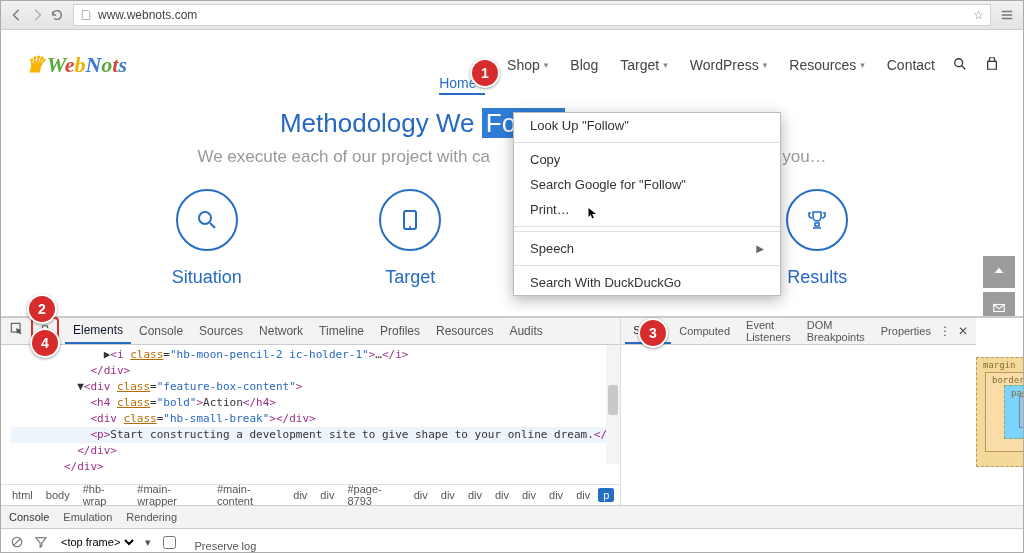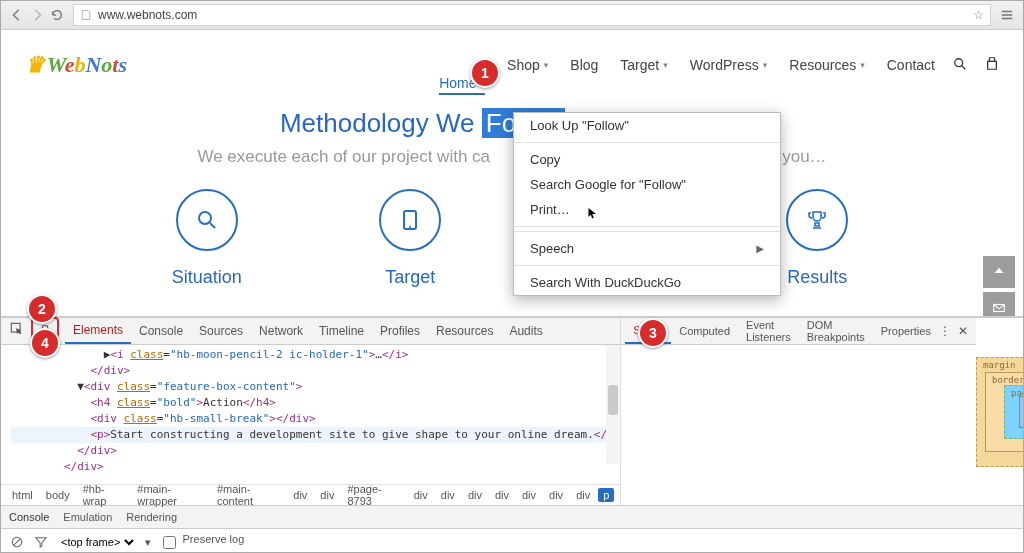--- a/index.html
+++ b/index.html
@@ -39,21 +39,21 @@
     
     .devtools { height:187px; display:flex; border-top:1px solid #ccc; }
     .dt-left { width:626px; display:flex; flex-direction:column; border-right:1px solid #ddd;}
     .dt-right{ flex:1; display:flex; flex-direction:row; }
     .dt-tabs{height:26px;border-bottom:1px solid #ccc;display:flex;align-items:center;font-size:12px;color:#555;padding:0 4px; background:#f3f3f3; position:relative;}
     .dt-tabs .grp{display:flex;gap:2px;margin-right:6px;}
     .dev-ico{width:24px;height:24px;display:flex;align-items:center;justify-content:center;color:#555;}
     .dev-ico svg{width:14px;height:14px;}
     .dev-ico.boxed{border:2px solid #d62c2c;border-radius:4px;}
     .dt-tab{padding:0 8px;height:26px;display:flex;align-items:center;cursor:pointer;}
-    .dt-tab.active{color:#b91c1c;border-bottom:2px solid #256ec4;height:24px;}
+    .dt-tab.active{color:#0f172a;border-bottom:2px solid #256ec4;height:24px;}
     .dt-right .dt-tab, .dt-right .dt-tab.active{font-size:11px;}
     .dt-tabs .spacer{flex:1;}
     .dt-tabs .dots{letter-spacing:1px;margin-right:6px;}
     .dom-area{flex:1;overflow:hidden;background:#fff;font-family:Menlo,Consolas,monospace;font-size:11px;color:#333;line-height:1.45;padding:2px 0 0 10px;position:relative;}
     .dl{white-space:pre;}
     .dl.sel{background:#eef4fc;}
     .tag{color:#9b2f87;}
     .attr{color:#b46c06;text-decoration:underline;}
     .val{color:#2768c1;}
     .txt{color:#333;}
@@ -351,21 +351,21 @@
         <path stroke="#666" stroke-width="1.2" d="M3 11 11 3"></path>
       </svg>
     </span>
   <span class="ico">
       <svg viewBox="0 0 14 14">
         <path fill="none" stroke="#666" stroke-width="1.2" d="M1 2h12L8 8v4l-2 1V8z"></path>
       </svg>
     </span>
   <select><option>&lt;top frame&gt;</option></select>
   <span>▾</span>
-  <label style="display:flex;align-items:flex-start;gap:4px">
+  <label style="display:flex;align-items:flex-end;gap:16px">
       <input type="checkbox" style="">
       <span>Preserve log</span>
     </label>
 </div>
 
 <div class="badge" style="top:58px;left:470px">1</div>
 <div class="badge" style="top:294px;left:27px">2</div>
 <div class="badge" style="top:318px;left:638px">3</div>
 <div class="badge" style="top:328px;left:30px">4</div>
 

